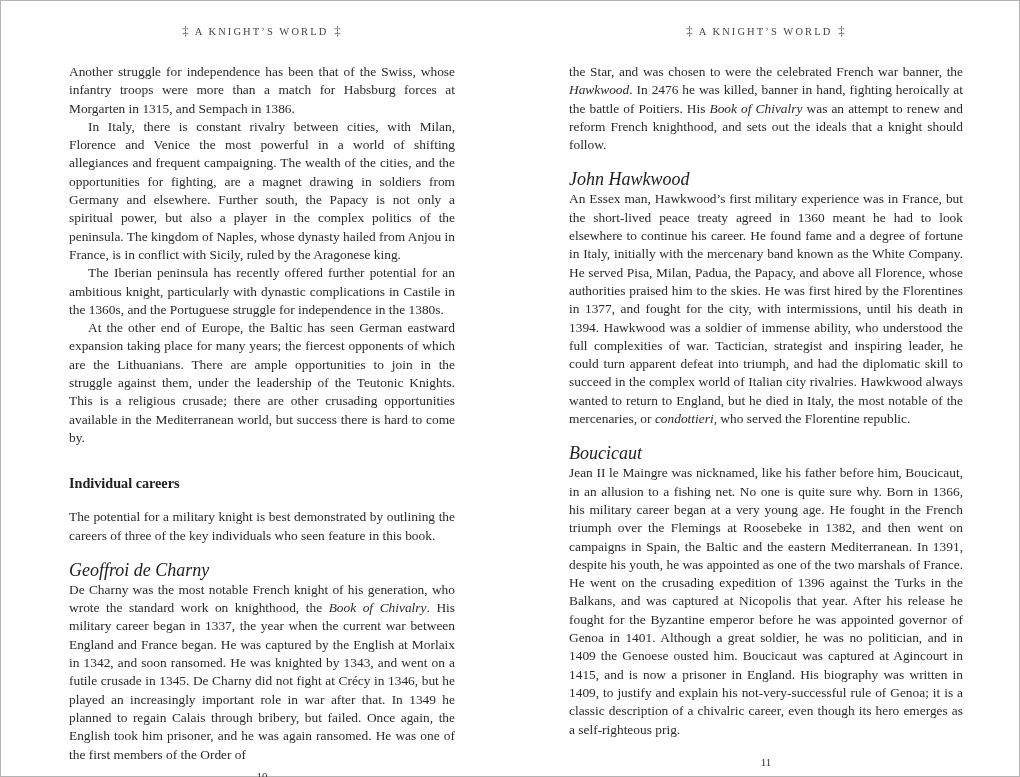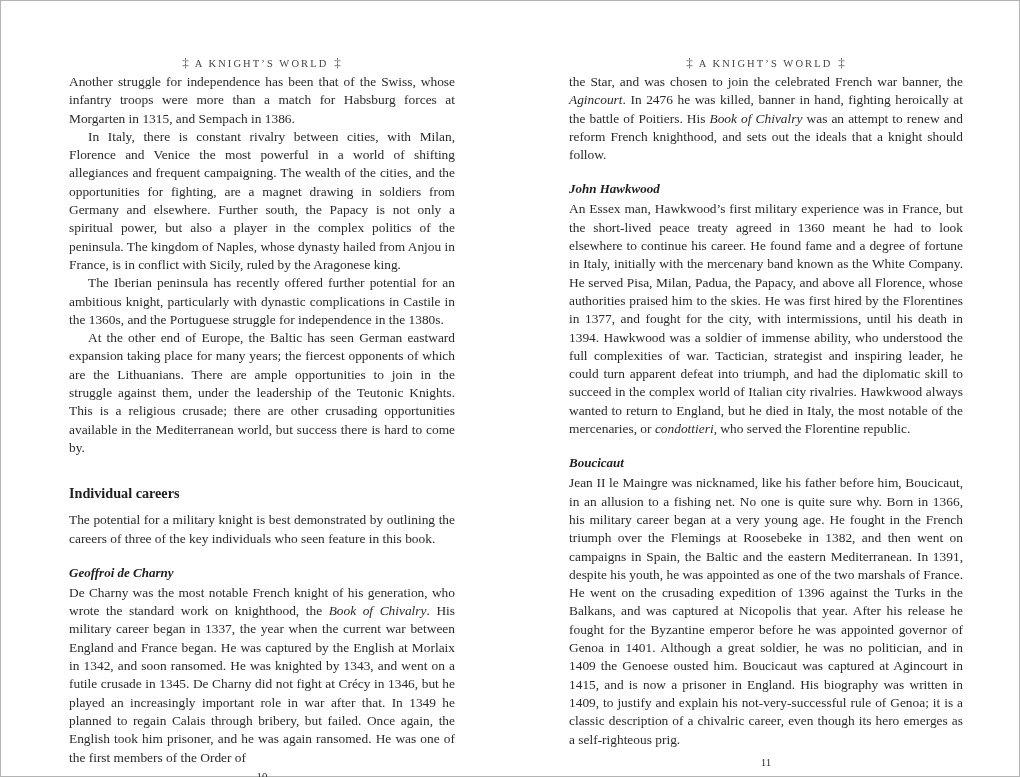--- a/index.html
+++ b/index.html
@@ -17,43 +17,42 @@
   }
   .page.left { left: 0; width: 509px; }
   .page.right { left: 509px; width: 509px; }
   .running-head {
     position: absolute; top: 22px; left: 0; right: 0;
     text-align: center;
     font-size: 10.5px;
     letter-spacing: 2.1px;
     color: #444;
     text-transform: uppercase;
-    margin-top: 32px;
   }
   .page.left .running-head { left: 68px; width: 385px; right: auto; }
   .page.right .running-head { left: 58px; width: 395px; right: auto; }
   .running-head .orn { font-size: 13px; color: #555; margin: 0 6px; letter-spacing: 0; }
   .text-block {
-    position: absolute; top: 72px;
+    position: absolute; top: 62px;
     width: 386px;
     font-size: 13.4px;
     line-height: 18.3px;
     text-align: justify;
     hyphens: manual;
   }
   .page.left .text-block { left: 68px; }
   .page.right .text-block { left: 59px; width: 394px; }
   .text-block p { margin: 0; }
   .text-block p.indent { text-indent: 19px; }
   .text-block h2 {
-    font-size: 14.2px; font-weight: bold; margin: 27px 0 9px 0; line-height: 18px;
+    font-size: 14.2px; font-weight: bold; margin: 27px 0 16px 0; line-height: 18px;
     color: #1e1e1e;
   }
   .text-block h3 {
-    font-size: 13px; font-weight: bold; font-style: italic; margin: 16px 0 2px 0; line-height: 18px;
+    font-size: 18px; font-weight: normal; font-style: italic; margin: 16px 0 2px 0; line-height: 18px;
     color: #1e1e1e;
   }
   .text-block h3.first { }
   .folio {
     position: absolute; top: 724px; left: 0; right: 0;
     text-align: center; font-size: 11px; color: #333;
   }
   .page.left .folio { left: 68px; width: 386px; right: auto; margin-top: 45px; }
   .page.right .folio { left: 59px; width: 394px; right: auto; margin-top: 31px; }
   em { font-style: italic; }
@@ -83,21 +82,21 @@
 
     <div class="folio">10</div>
   </div>
 
   <div class="page right">
     <div class="running-head">
       <span class="orn">‡</span><span>A Knight’s World</span><span class="orn">‡</span>
     </div>
 
     <div class="text-block">
-      <p><span>the Star, and was chosen to join the celebrated French war banner, the </span><em>Agincourt</em><span>. In 2476 he was killed, banner in hand, fighting heroically at the battle of Poitiers. His </span><em>Book of Chivalry</em><span> was an attempt to renew and reform French knighthood, and sets out the ideals that a knight should follow.</span></p>
+      <p><span>the Star, and was chosen to were the celebrated French war banner, the </span><em>Hawkwood</em><span>. In 2476 he was killed, banner in hand, fighting heroically at the battle of Poitiers. His </span><em>Book of Chivalry</em><span> was an attempt to renew and reform French knighthood, and sets out the ideals that a knight should follow.</span></p>
 
       <h3>John Hawkwood</h3>
       <p><span>An Essex man, Hawkwood’s first military experience was in France, but the short-lived peace treaty agreed in 1360 meant he had to look elsewhere to continue his career. He found fame and a degree of fortune in Italy, initially with the mercenary band known as the White Company. He served Pisa, Milan, Padua, the Papacy, and above all Florence, whose authorities praised him to the skies. He was first hired by the Florentines in 1377, and fought for the city, with intermissions, until his death in 1394. Hawkwood was a soldier of immense ability, who understood the full complexities of war. Tactician, strategist and inspiring leader, he could turn apparent defeat into triumph, and had the diplomatic skill to succeed in the complex world of Italian city rivalries. Hawkwood always wanted to return to England, but he died in Italy, the most notable of the mercenaries, or </span><em>condottieri</em><span>, who served the Florentine republic.</span></p>
 
       <h3>Boucicaut</h3>
       <p>Jean II le Maingre was nicknamed, like his father before him, Boucicaut, in an allusion to a fishing net. No one is quite sure why. Born in 1366, his military career began at a very young age. He fought in the French triumph over the Flemings at Roosebeke in 1382, and then went on campaigns in Spain, the Baltic and the eastern Mediterranean. In 1391, despite his youth, he was appointed as one of the two marshals of France. He went on the crusading expedition of 1396 against the Turks in the Balkans, and was captured at Nicopolis that year. After his release he fought for the Byzantine emperor before he was appointed governor of Genoa in 1401. Although a great soldier, he was no politician, and in 1409 the Genoese ousted him. Boucicaut was captured at Agincourt in 1415, and is now a prisoner in England. His biography was written in 1409, to justify and explain his not-very-successful rule of Genoa; it is a classic description of a chivalric career, even though its hero emerges as a self-righteous prig.</p>
     </div>
 
     <div class="folio">11</div>
   </div>

